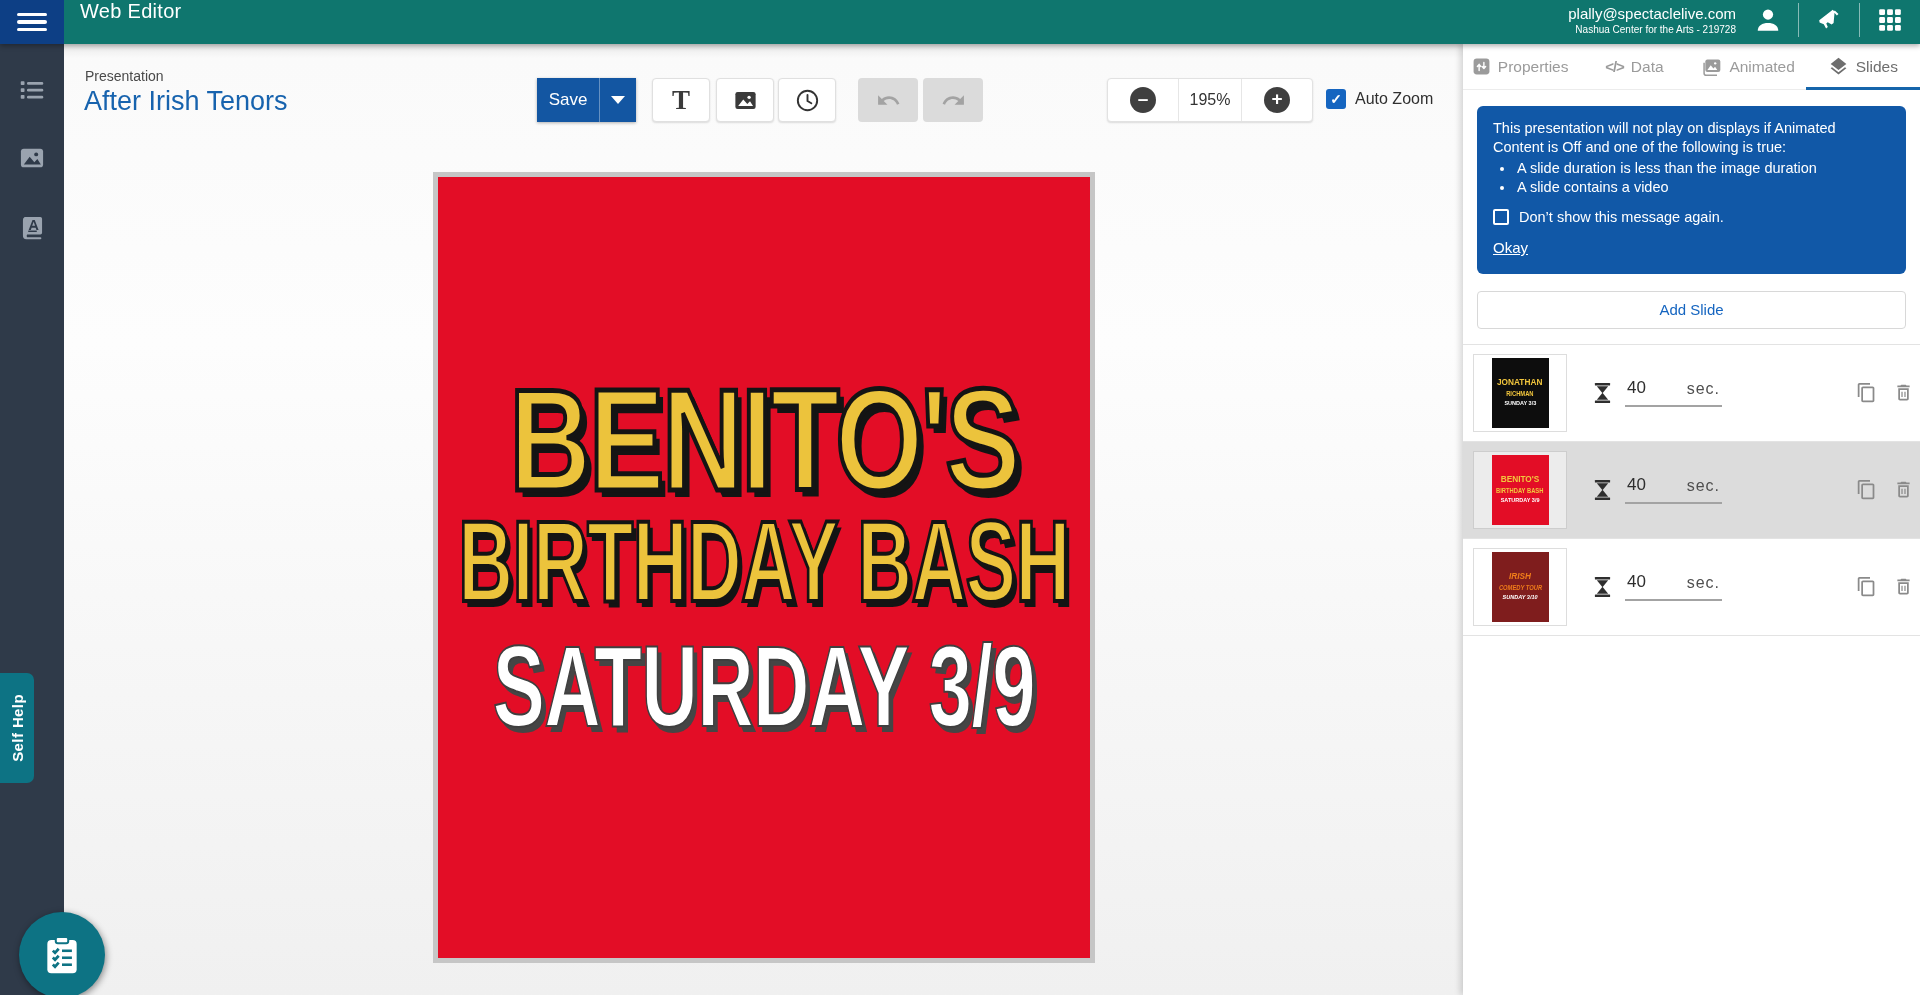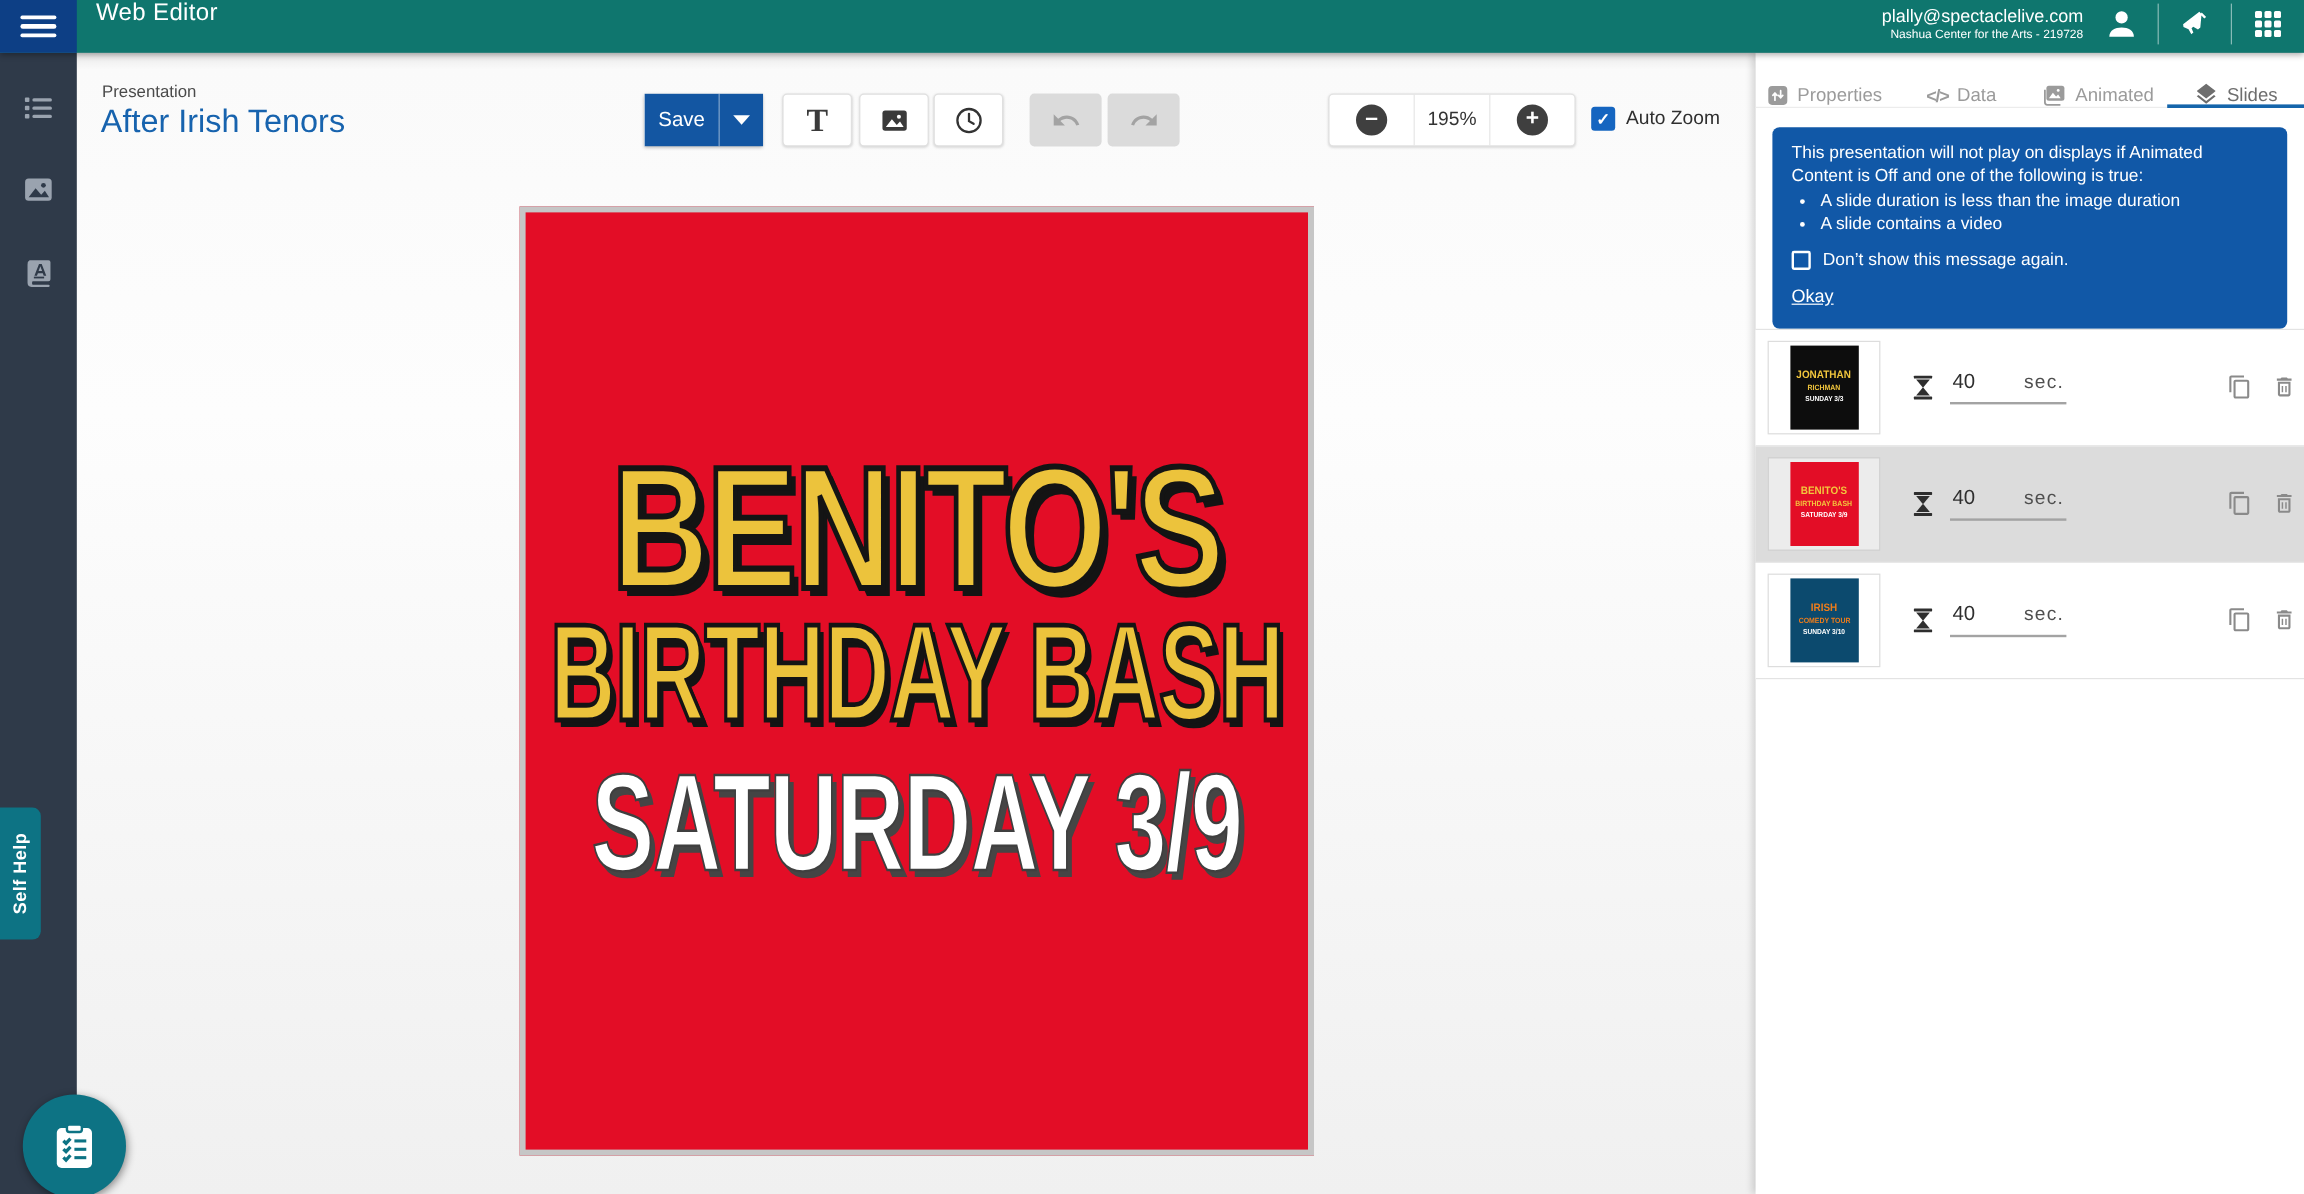--- a/index.html
+++ b/index.html
@@ -73,21 +73,21 @@
                    -webkit-text-stroke:5px #141414; text-shadow:7px 7px 0 #141414; }
   .line-birthday { top:327px; font-size:115px; letter-spacing:-1px; transform:translateX(-50%) scaleX(.66);
                    -webkit-text-stroke:4px #141414; text-shadow:6px 6px 0 #141414; }
   .line-saturday { top:452px; font-size:115px; letter-spacing:-1px; transform:translateX(-50%) scaleX(.68); color:#fff;
                    -webkit-text-stroke:2px #3f3f3f; text-shadow:6px 6px 0 #454545; }
 
   
   .panel { position:absolute; top:44px; right:0; bottom:0; width:457px; background:#fff; z-index:20;
            box-shadow:-3px 0 6px rgba(0,0,0,.15); display:flex; flex-direction:column; }
   .tabbar { height:46px; display:flex; border-bottom:1px solid #ececec; flex:0 0 auto; }
-  .tab { flex:1; display:flex; align-items:flex-end; justify-content:center; gap:7px; color:#9b9b9b; font-size:15.5px;
+  .tab { flex:1; display:flex; align-items:center; justify-content:center; gap:7px; color:#9b9b9b; font-size:15.5px;
          position:relative; cursor:pointer; white-space:nowrap; }
   .tab.active { color:#6e6e6e; }
   .tab.active::after { content:""; position:absolute; left:0; right:0; bottom:-1px; height:3px; background:#1565ab; }
   .tab .code-glyph { font-weight:bold; font-size:15px; letter-spacing:-1px; }
 
   .notice { margin:16px 14px 0; background:#1158a7; border-radius:6px; padding:13px 16px 15px; color:#fff;
             font-size:14.5px; line-height:1.34; }
   .notice ul { margin:1px 0 0 9px; padding-left:13px; }
   .notice li { padding-left:2px; }
   .notice-check { display:flex; align-items:center; gap:10px; margin-top:10px; cursor:pointer; }
@@ -315,20 +315,21 @@
         <li>A slide duration is less than the image duration</li>
         <li>A slide contains a video</li>
       </ul>
     <div class="notice-check">
       <div class="ncb"></div>
       <div>Don’t show this message again.</div>
     </div>
     <div><span class="okay">Okay</span></div>
   </div>
 
+  <div class="add-slide">Add Slide</div>
 
   <div class="slide-list" id="slide-list">
       <div class="slide-row">
         <div class="thumb">
           <div class="thumb-poster" style="background: rgb(13, 13, 13);">
             <div class="tp-line" style="color: rgb(242, 198, 61); font-size: 9px;">JONATHAN</div>
             <div class="tp-line" style="color: rgb(242, 198, 61); font-size: 6.3px;">RICHMAN</div>
             <div class="tp-line" style="color: rgb(255, 255, 255); font-size: 6px;">SUNDAY 3/3</div>
           </div>
         </div>
@@ -391,21 +392,21 @@
           <div class="act">
             <svg width="21" height="21" viewBox="0 0 24 24">
               <path fill="#8a8a8a" d="M15.5 4l-1-1h-5l-1 1H5v2h14V4zM6 19c0 1.1.9 2 2 2h8c1.1 0 2-.9 2-2V7H6v12zM8 9h8v10H8V9z"></path>
               <path d="M10.3 11v6M13.7 11v6" stroke="#8a8a8a" stroke-width="1.4"></path>
             </svg>
           </div>
         </div>
       </div>
       <div class="slide-row">
         <div class="thumb">
-          <div class="thumb-poster" style="background: #0c4a6e;">
+          <div class="thumb-poster" style="background: #7f1d1d; font-style: italic;">
             <div class="tp-line" style="color: rgb(240, 125, 26); font-size: 9px;">IRISH</div>
             <div class="tp-line" style="color: rgb(240, 125, 26); font-size: 6.3px;">COMEDY TOUR</div>
             <div class="tp-line" style="color: rgb(255, 255, 255); font-size: 6px;">SUNDAY 3/10</div>
           </div>
         </div>
         <div class="hourglass">
           <svg width="19" height="24" viewBox="0 0 20 24">
             <g fill="#2e2e2e">
               <rect x="2" y="1.5" width="16" height="2.6" rx="0.6"></rect>
               <rect x="2" y="19.9" width="16" height="2.6" rx="0.6"></rect>

